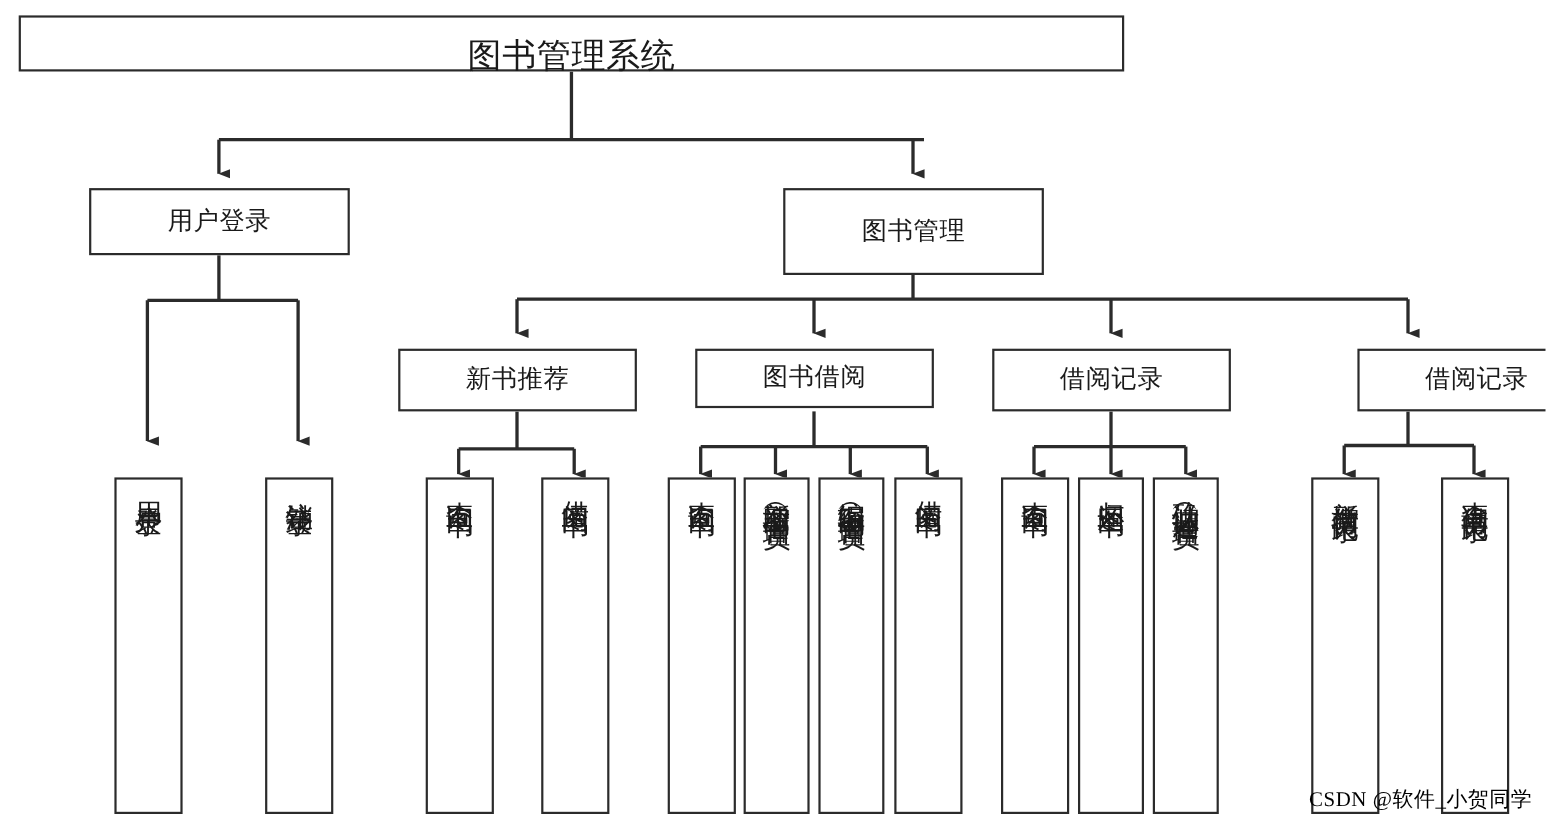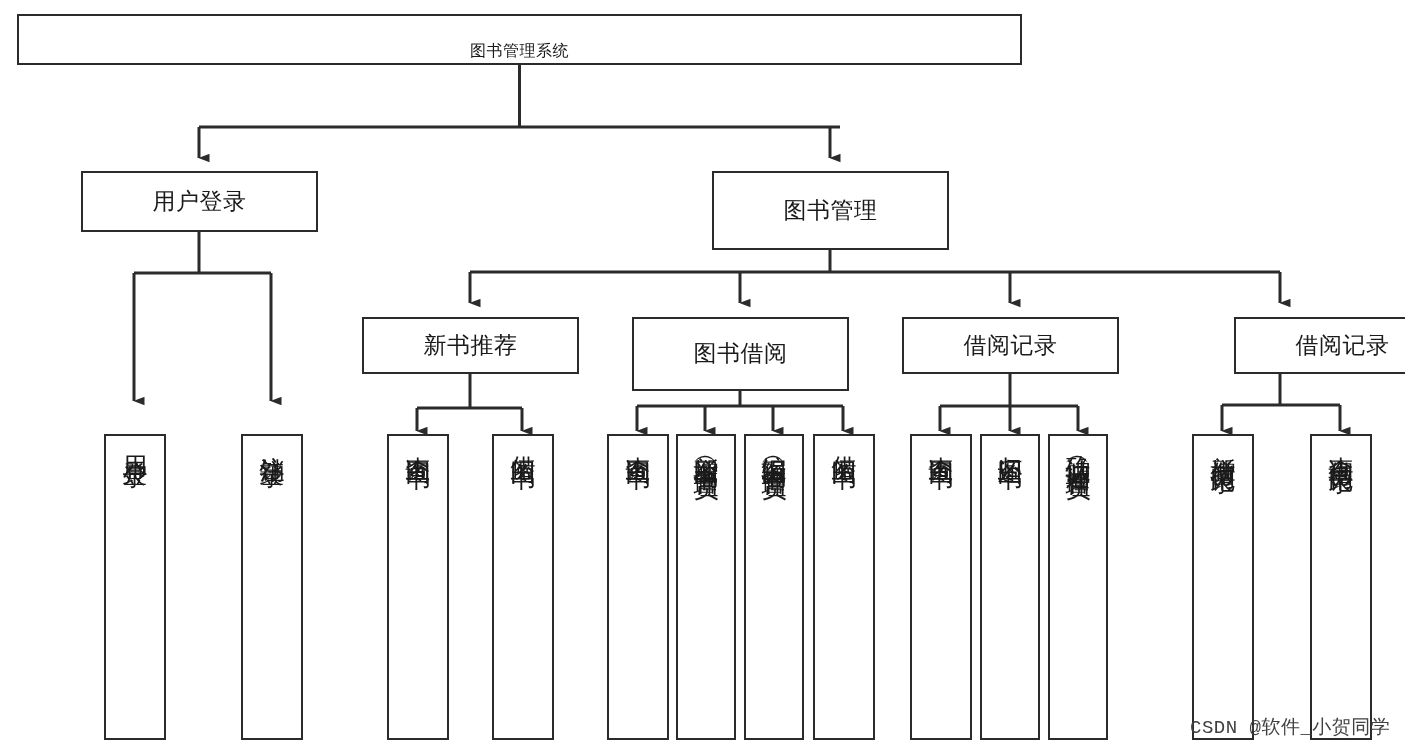--- a/index.html
+++ b/index.html
@@ -44,21 +44,21 @@
     text-align: center;
     line-height: 1.18;
     letter-spacing: 0.5px;
   }
   
   .node.horiz .label {
     writing-mode: horizontal-tb;
     font-size: 23px;
   }
   .node.title .label {
-    font-size: 16px;
+    font-size: 31px;
     margin-top: 24px;
   }
   
   .node.vert {
     align-items: flex-start;
     justify-content: center;
     padding-top: 0px;
   }
   .node.vert .label {
     writing-mode: vertical-rl;
@@ -67,23 +67,23 @@
     line-height: 1.0;
     letter-spacing: 3px;
     white-space: nowrap;
     margin: 0 auto;
   }
   .watermark {
     position: absolute;
     left: 1190px;
     top: 714px;
     font-size: 19px;
-    color: #404040;
+    color: #000000;
     white-space: nowrap;
-    font-family: Liberation Mono, monospace;
+    font-family: Liberation Serif, serif;
     letter-spacing: 0.5px;
   }
 </style>
 </head>
 <body>
 
 <div id="diagram-root">
 
   <svg class="connectors" viewBox="0 0 1405 747" xmlns="http://www.w3.org/2000/svg">
     <defs>
@@ -145,21 +145,21 @@
   <div class="node horiz" style="left:81px; top:171px; width:237px; height:61px;">
     <span class="label">用户登录</span>
   </div>
   <div class="node horiz" style="left:712px; top:171px; width:237px; height:79px;">
     <span class="label">图书管理</span>
   </div>
 
   <div class="node horiz" style="left:362px; top:317px; width:217px; height:57px;">
     <span class="label">新书推荐</span>
   </div>
-  <div class="node horiz" style="left:632px; top:317px; width:217px; height:74px;">
+  <div class="node horiz" style="left:632px; top:317px; width:217px; height:54px;">
     <span class="label">图书借阅</span>
   </div>
   <div class="node horiz" style="left:902px; top:317px; width:217px; height:57px;">
     <span class="label">借阅记录</span>
   </div>
   <div class="node horiz" style="left:1234px; top:317px; width:217px; height:57px;">
     <span class="label">借阅记录</span>
   </div>
 
   <div class="node vert" style="left:104px; top:434px; width:62px; height:306px;">

